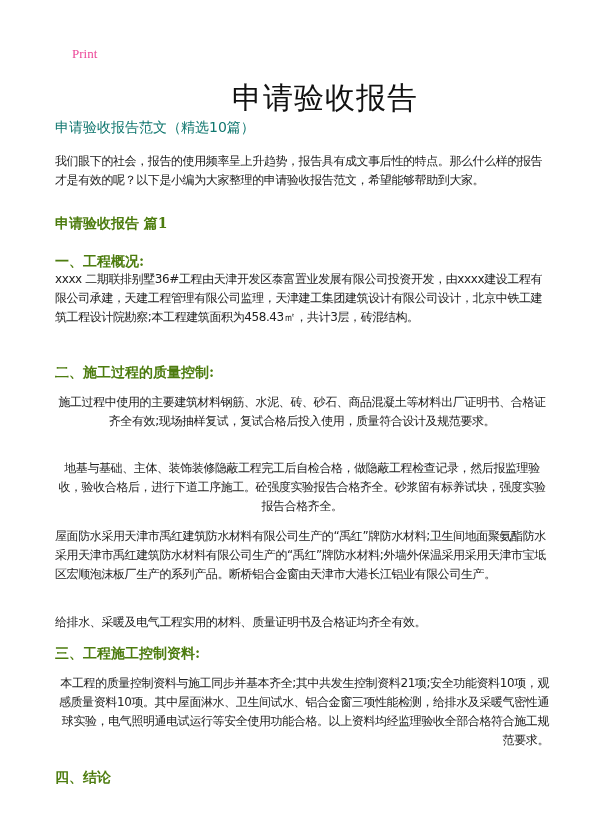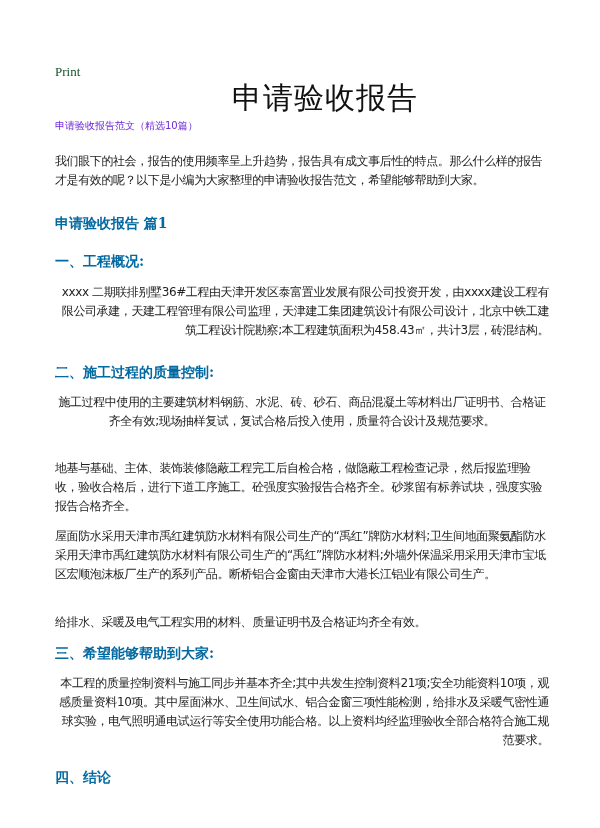--- a/index.html
+++ b/index.html
@@ -2,61 +2,61 @@
 <html><head>
 <meta charset="utf-8">
 <style>
   html, body { margin: 0; padding: 0; background: #ffffff; }
   body {
     width: 600px; height: 828px; overflow: hidden; position: relative;
     font-family: "DejaVu Sans", "Liberation Sans", sans-serif;
     color: #1a1a1a;
   }
   .print-label {
-    position: absolute; left: 55px; top: 46px;
+    position: absolute; left: 72px; top: 46px;
     font-family: "Liberation Serif", "DejaVu Serif", serif;
-    font-size: 13px; color: #14532d; margin-top: 18px;
+    font-size: 13px; color: #ec4899;
   }
   .doc-title {
     position: absolute; left: 0; width: 600px; top: 78px;
     text-align: center; font-size: 30px; color: #111; letter-spacing: 1px; margin-left: 25px;
   }
   .subtitle {
     position: absolute; left: 55px; top: 119px;
-    font-size: 10px; color: #6d28d9;
+    font-size: 14px; color: #0f766e;
   }
   .para {
     position: absolute; left: 55px; width: 494px;
     font-size: 12px; line-height: 19px; color: #222; margin: 0;
     letter-spacing: -0.4px;
   }
   .heading {
     position: absolute; left: 55px;
-    font-size: 14px; font-weight: bold; color: #0369a1;
+    font-size: 14px; font-weight: bold; color: #4d7c0f;
     font-family: "DejaVu Serif", "Liberation Serif", serif;
   }
 </style>
 </head>
 <body>
 
 <div class="print-label">Print</div>
 
 <div class="doc-title">申请验收报告</div>
 
 <div class="subtitle">申请验收报告范文（精选10篇）</div>
 
 <p class="para" style="top:152px;">我们眼下的社会，报告的使用频率呈上升趋势，报告具有成文事后性的特点。那么什么样的报告才是有效的呢？以下是小编为大家整理的申请验收报告范文，希望能够帮助到大家。</p>
 
 <div class="heading" style="top:215px;">申请验收报告 篇1</div>
 
 <div class="heading" style="top:253px;">一、工程概况:</div>
-<p class="para" style="top:283px;text-align:right;">xxxx 二期联排别墅36#工程由天津开发区泰富置业发展有限公司投资开发，由xxxx建设工程有限公司承建，天建工程管理有限公司监理，天津建工集团建筑设计有限公司设计，北京中铁工建筑工程设计院勘察;本工程建筑面积为458.43㎡，共计3层，砖混结构。</p>
+<p class="para" style="top:270px;">xxxx 二期联排别墅36#工程由天津开发区泰富置业发展有限公司投资开发，由xxxx建设工程有限公司承建，天建工程管理有限公司监理，天津建工集团建筑设计有限公司设计，北京中铁工建筑工程设计院勘察;本工程建筑面积为458.43㎡，共计3层，砖混结构。</p>
 
 <div class="heading" style="top:364px;">二、施工过程的质量控制:</div>
 <p class="para" style="top:393px;text-align:center;">施工过程中使用的主要建筑材料钢筋、水泥、砖、砂石、商品混凝土等材料出厂证明书、合格证齐全有效;现场抽样复试，复试合格后投入使用，质量符合设计及规范要求。</p>
-<p class="para" style="top:459px;">地基与基础、主体、装饰装修隐蔽工程完工后自检合格，做隐蔽工程检查记录，然后报监理验收，验收合格后，进行下道工序施工。砼强度实验报告合格齐全。砂浆留有标养试块，强度实验报告合格齐全。</p>
+<p class="para" style="top:459px;text-align:center;">地基与基础、主体、装饰装修隐蔽工程完工后自检合格，做隐蔽工程检查记录，然后报监理验收，验收合格后，进行下道工序施工。砼强度实验报告合格齐全。砂浆留有标养试块，强度实验报告合格齐全。</p>
 <p class="para" style="top:527px;">屋面防水采用天津市禹红建筑防水材料有限公司生产的“禹红”牌防水材料;卫生间地面聚氨酯防水采用天津市禹红建筑防水材料有限公司生产的“禹红”牌防水材料;外墙外保温采用采用天津市宝坻区宏顺泡沫板厂生产的系列产品。断桥铝合金窗由天津市大港长江铝业有限公司生产。</p>
 <p class="para" style="top:613px;">给排水、采暖及电气工程实用的材料、质量证明书及合格证均齐全有效。</p>
 
-<div class="heading" style="top:645px;">三、希望能够帮助到大家:</div>
+<div class="heading" style="top:645px;">三、工程施工控制资料:</div>
 <p class="para" style="top:674px;text-align:right;">本工程的质量控制资料与施工同步并基本齐全;其中共发生控制资料21项;安全功能资料10项，观感质量资料10项。其中屋面淋水、卫生间试水、铝合金窗三项性能检测，给排水及采暖气密性通球实验，电气照明通电试运行等安全使用功能合格。以上资料均经监理验收全部合格符合施工规范要求。</p>
 
 <div class="heading" style="top:761px;margin-top:8px;">四、结论</div>
 
 </body></html>

